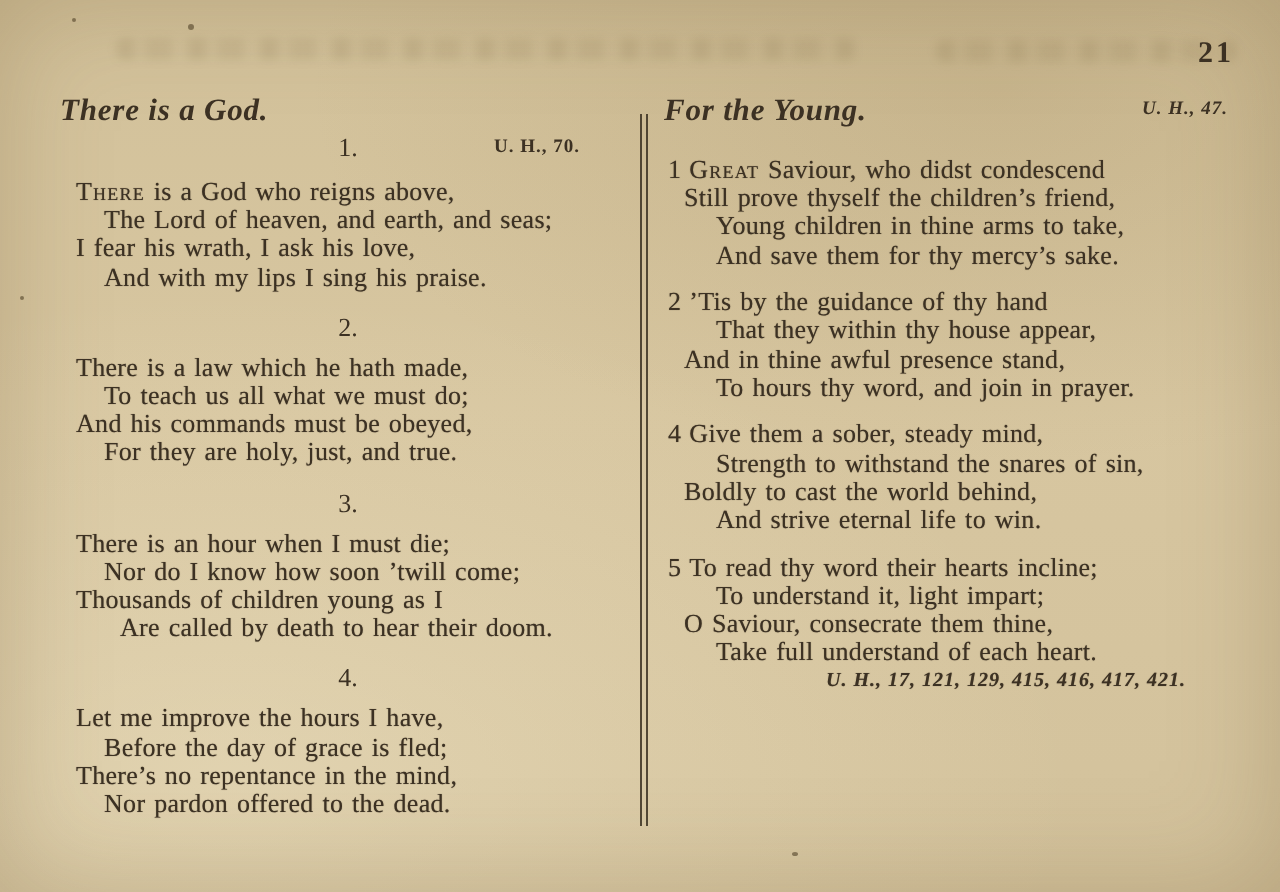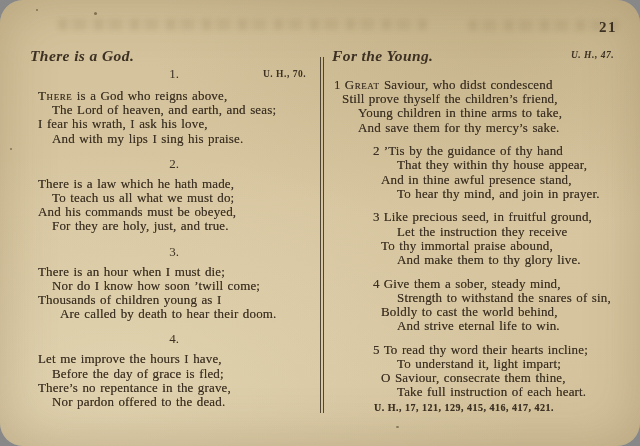--- a/index.html
+++ b/index.html
@@ -5,21 +5,20 @@
   html,body { margin:0; padding:0; background:#888; }
   .page {
     position:relative; width:640px; height:446px; overflow:hidden;
     font-family:"Liberation Serif", serif;
     color:#3c3123;
     background:
       radial-gradient(90% 70% at 78% 10%, rgba(150,125,80,.20), transparent 60%),
       radial-gradient(120% 100% at 18% 88%, rgba(246,236,206,.38), transparent 55%),
       linear-gradient(180deg, #d2c19a 0%, #d7c6a0 45%, #d3c29c 100%);
     box-shadow: inset 0 0 55px rgba(110,85,45,.28);
-    border-radius: 23px;
   }
   .ghost {
     position:absolute; height:11px; border-radius:4px;
     background:repeating-linear-gradient(90deg,
       rgba(122,102,62,.28) 0 9px, rgba(122,102,62,.06) 9px 15px,
       rgba(122,102,62,.22) 15px 28px, rgba(122,102,62,.03) 28px 36px);
     filter:blur(2.4px); opacity:.55; pointer-events:none;
   }
   .ghost1 { top:19px; left:58px; width:370px; }
   .ghost2 { top:20px; left:468px; width:150px; }
@@ -46,45 +45,46 @@
   }
   .title-row { position:relative; }
   .num-row { position:relative; text-align:center; font-size:13px; line-height:13px; margin-bottom:9px; }
   .col-left .col-title { margin-bottom:2px; }
   .col-right .title-row { margin-bottom:13px; }
 
   .ref {
     position:absolute; top:2px; font-size:9.5px; font-weight:bold;
     letter-spacing:.5px; white-space:nowrap;
   }
-  .col-left  .ref { right:12px; top:1px; }
+  .col-left  .ref { right:28px; top:1px; }
   .col-right .ref { right:18px; top:4px;font-style:italic; }
 
   .line, .rline {
     font-size:13px; line-height:14.2px; white-space:nowrap;
     word-spacing:1px; letter-spacing:.15px;
     text-shadow:0 0 .5px rgba(62,51,36,.65);
   }
   .verse-num { text-align:center; font-size:13px; line-height:13px; margin:11px 0 7px; }
 
   .line.ind0 { padding-left:8px; }
   .line.ind1 { padding-left:22px; }
   .line.ind2 { padding-left:30px; }
 
   .rline.rfirst { padding-left:2px; }
   .rline.rind0  { padding-left:10px; }
   .rline.rind1  { padding-left:26px; }
   .vnum { margin-right:4px; }
 
-  .verse-r + .verse-r { margin-top:9.4px;margin-left:39px; }
+  .verse-r + .verse-r { margin-top:9.4px; }
 
   .footer-ref {
-    margin-top:2px; padding-left:42px; text-align:left;
+    margin-top:2px; padding-left:42px; text-align:center;
     font-size:10px; font-weight:bold; letter-spacing:.5px;
     text-shadow:0 0 .5px rgba(62,51,36,.6);
+    font-style:italic;
   }
 
   .sc { font-variant:small-caps; letter-spacing:.6px; }
 </style>
 </head>
 <body>
 
 <div class="page">
 
   <div class="ghost ghost1"></div>
@@ -122,21 +122,21 @@
           <div class="verse-num">3.</div>
           <div class="line ind0">There is an hour when I must die;</div>
           <div class="line ind1">Nor do I know how soon ’twill come;</div>
           <div class="line ind0">Thousands of children young as I</div>
           <div class="line ind2">Are called by death to hear their doom.</div>
         </div>
         <div class="verse">
           <div class="verse-num">4.</div>
           <div class="line ind0">Let me improve the hours I have,</div>
           <div class="line ind1">Before the day of grace is fled;</div>
-          <div class="line ind0">There’s no repentance in the grave,</div>
+          <div class="line ind0">There’s no repentance in the mind,</div>
           <div class="line ind1">Nor pardon offered to the dead.</div>
         </div>
       </div>
   </div>
 
   <div class="col col-right">
     <div class="title-row">
       <div class="col-title">For the Young.</div>
       <span class="ref">U. H., 47.</span>
     </div>
@@ -144,37 +144,31 @@
         <div class="verse-r">
           <div class="rline rfirst"><span class="vnum">1</span><span class="sc">Great</span> Saviour, who didst condescend</div>
           <div class="rline rind0">Still prove thyself the children’s friend,</div>
           <div class="rline rind1">Young children in thine arms to take,</div>
           <div class="rline rind1">And save them for thy mercy’s sake.</div>
         </div>
         <div class="verse-r">
           <div class="rline rfirst"><span class="vnum">2</span>’Tis by the guidance of thy hand</div>
           <div class="rline rind1">That they within thy house appear,</div>
           <div class="rline rind0">And in thine awful presence stand,</div>
-          <div class="rline rind1">To hear thy mind, and join in prayer.</div>
-        </div>
-        <div class="verse-r">
-          <div class="rline rfirst"><span class="vnum">3</span>Like precious seed, in fruitful ground,</div>
-          <div class="rline rind1">Let the instruction they receive</div>
-          <div class="rline rind0">To thy immortal praise abound,</div>
-          <div class="rline rind1">And make them to thy glory live.</div>
+          <div class="rline rind1">To hours thy word, and join in prayer.</div>
         </div>
         <div class="verse-r">
           <div class="rline rfirst"><span class="vnum">4</span>Give them a sober, steady mind,</div>
           <div class="rline rind1">Strength to withstand the snares of sin,</div>
           <div class="rline rind0">Boldly to cast the world behind,</div>
           <div class="rline rind1">And strive eternal life to win.</div>
         </div>
         <div class="verse-r">
           <div class="rline rfirst"><span class="vnum">5</span>To read thy word their hearts incline;</div>
           <div class="rline rind1">To understand it, light impart;</div>
           <div class="rline rind0">O Saviour, consecrate them thine,</div>
-          <div class="rline rind1">Take full instruction of each heart.</div>
+          <div class="rline rind1">Take full understand of each heart.</div>
         </div>
       </div>
     <div class="footer-ref">U. H., 17, 121, 129, 415, 416, 417, 421.</div>
   </div>
 
 </div>
 
 </body></html>

